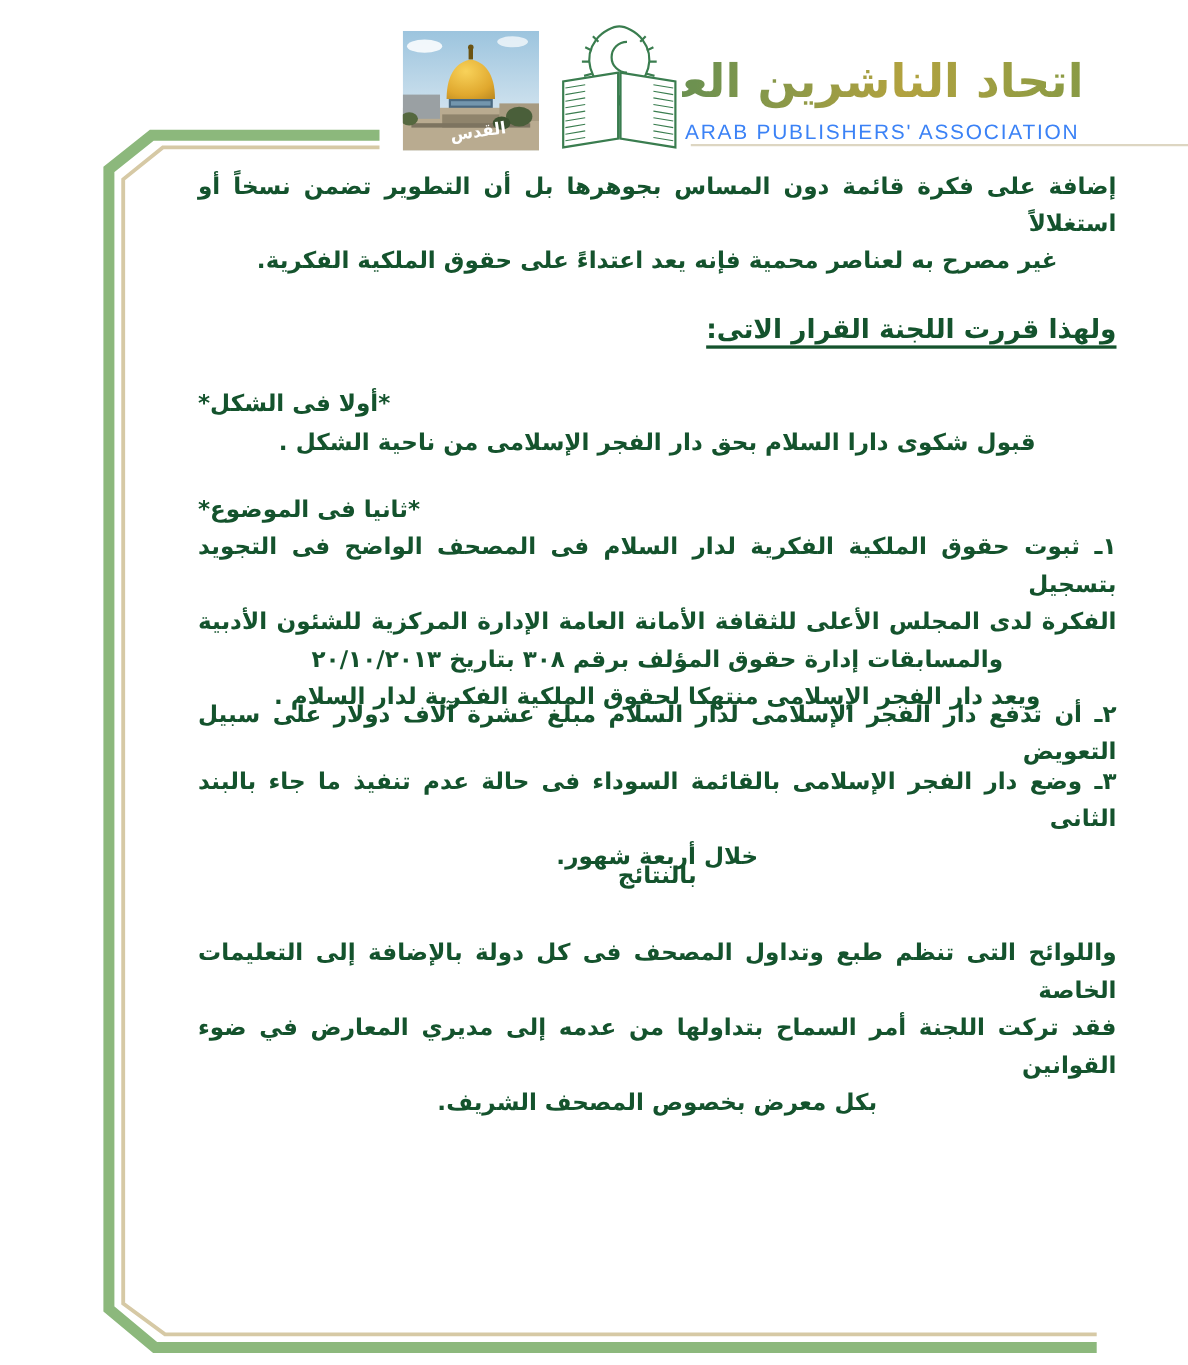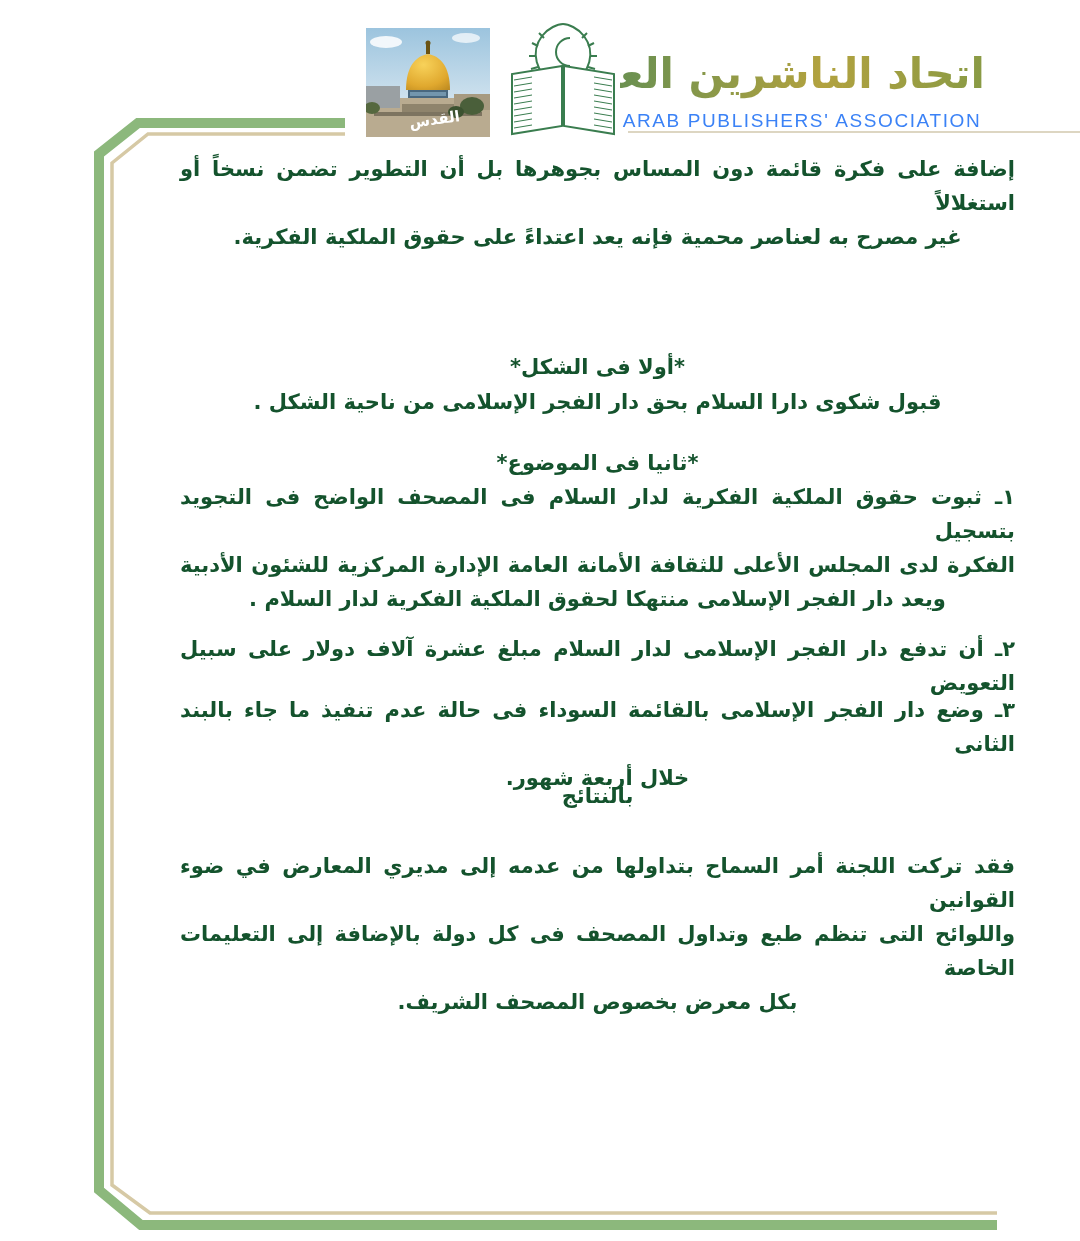--- a/index.html
+++ b/index.html
@@ -39,21 +39,21 @@
     font-family:"DejaVu Sans",sans-serif;font-weight:bold;
   }
   .block{position:absolute;left:0;right:0;}
   .doc-line{font-size:21px;line-height:34px;text-align:center;}
   .jl{text-align:justify;text-align-last:justify;}
   .heading-line{
     font-size:24px;line-height:36px;text-align:right;
     text-decoration:underline;text-underline-offset:7px;
     text-decoration-thickness:2.5px;
   }
-  .sec-title{font-size:21px;line-height:35px;text-align:center;}
+  .sec-title{font-size:21px;line-height:35px;text-align:left;}
 </style>
 </head>
 <body>
 
 <svg id="frame" width="1080" height="1241" viewBox="0 0 1080 1241">
   <polyline points="345,123 138,123 99,154 99,1190 141,1225 997,1225" fill="none" stroke="#8cb87c" stroke-width="10"></polyline>
   <polyline points="345,134 148,134 112,163 112,1185 150,1213 997,1213" fill="none" stroke="#d6c9a5" stroke-width="3.5"></polyline>
   <line x1="628" y1="132" x2="1080" y2="132" stroke="#ddd6c2" stroke-width="2"></line>
 </svg>
 
@@ -129,48 +129,52 @@
   <div class="org-en">ARAB PUBLISHERS' ASSOCIATION</div>
 </div>
 
 <div class="content">
 
   <div class="block" style="top:152px">
     <div class="doc-line jl">إضافة على فكرة قائمة دون المساس بجوهرها بل أن التطوير  تضمن نسخاً أو استغلالاً</div>
     <div class="doc-line">غير مصرح به لعناصر محمية  فإنه يعد اعتداءً على حقوق الملكية الفكرية.</div>
   </div>
 
+  <div class="block" style="top:281px">
+    <div class="heading-line">ولهذا قررت اللجنة القرار الاتى:</div>
+  </div>
 
   <div class="block" style="top:350px">
     <div class="sec-title">*أولا فى الشكل*</div>
     <div class="doc-line">قبول شكوى دارا السلام بحق دار الفجر الإسلامى من ناحية الشكل .</div>
   </div>
 
   <div class="block" style="top:446px">
     <div class="sec-title">*ثانيا فى الموضوع*</div>
   </div>
 
   <div class="block" style="top:480px">
     <div class="doc-line jl">١ـ ثبوت حقوق الملكية الفكرية لدار   السلام فى المصحف الواضح فى التجويد بتسجيل</div>
     <div class="doc-line jl">الفكرة لدى المجلس الأعلى للثقافة الأمانة العامة الإدارة المركزية للشئون الأدبية</div>
+    <div class="doc-line">والمسابقات إدارة حقوق المؤلف برقم ٣٠٨ بتاريخ ٢٠/١٠/٢٠١٣</div>
     <div class="doc-line">ويعد دار الفجر الإسلامى منتهكا لحقوق الملكية الفكرية لدار السلام .</div>
   </div>
 
   <div class="block" style="top:632px">
     <div class="doc-line jl">٢ـ أن تدفع دار الفجر الإسلامى لدار السلام مبلغ عشرة آلاف دولار على سبيل التعويض</div>
   </div>
 
   <div class="block" style="top:693px">
     <div class="doc-line jl">٣ـ وضع دار الفجر الإسلامى بالقائمة السوداء فى حالة عدم تنفيذ ما جاء بالبند الثانى</div>
     <div class="doc-line">خلال أربعة شهور.</div>
   </div>
 
   <div class="block" style="top:779px">
     <div class="doc-line">بالنتائج</div>
   </div>
 
   <div class="block" style="top:849px">
+    <div class="doc-line jl">واللوائح التى تنظم طبع وتداول المصحف فى كل دولة بالإضافة إلى التعليمات الخاصة</div>
     <div class="doc-line jl">فقد تركت اللجنة أمر السماح بتداولها من عدمه إلى مديري المعارض في ضوء القوانين</div>
-    <div class="doc-line jl">واللوائح التى تنظم طبع وتداول المصحف فى كل دولة بالإضافة إلى التعليمات الخاصة</div>
     <div class="doc-line">بكل معرض بخصوص المصحف الشريف.</div>
   </div>
 
 </div>
 
 </body></html>

